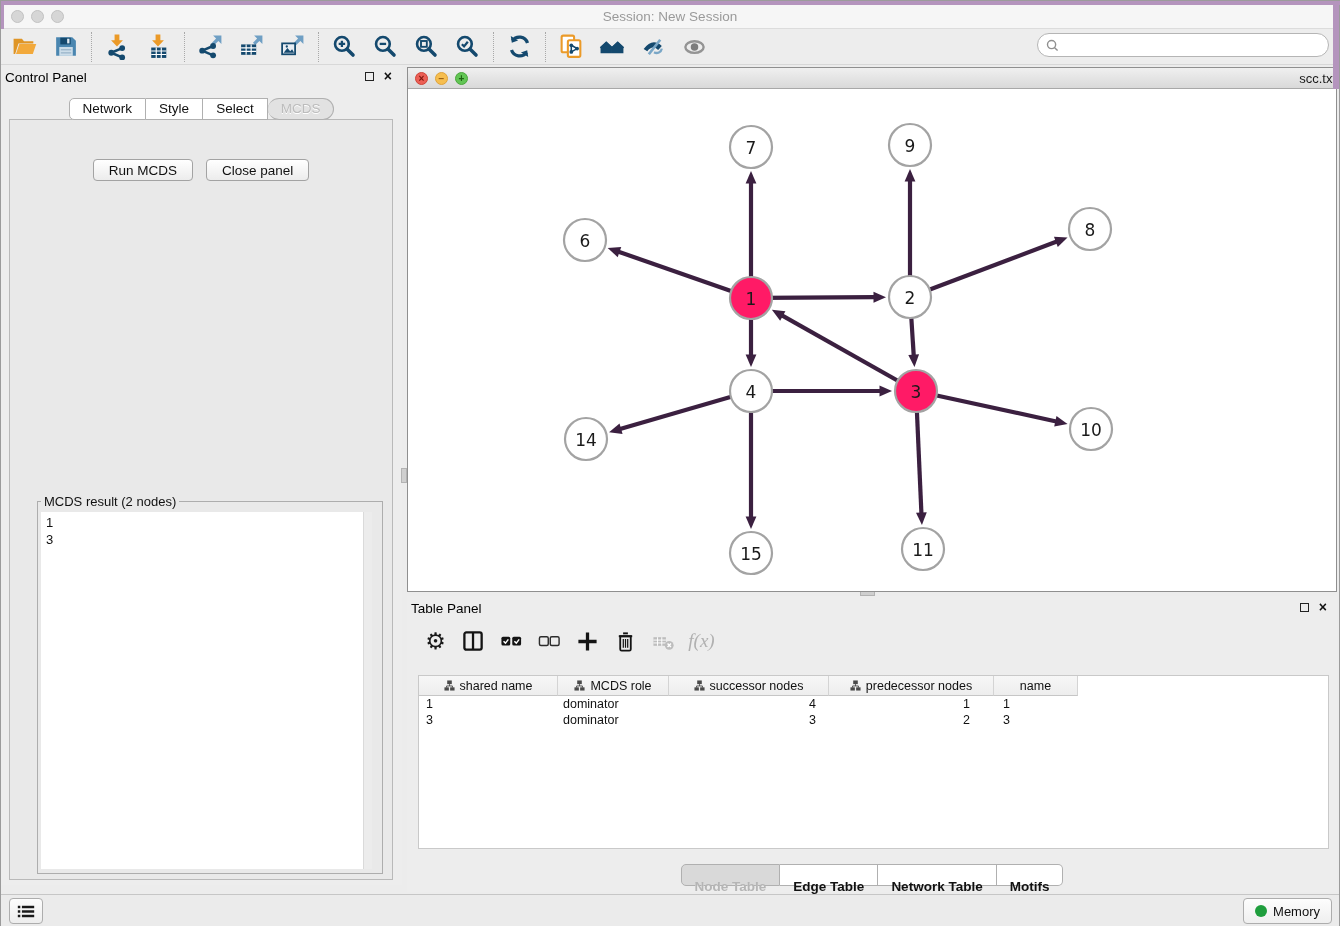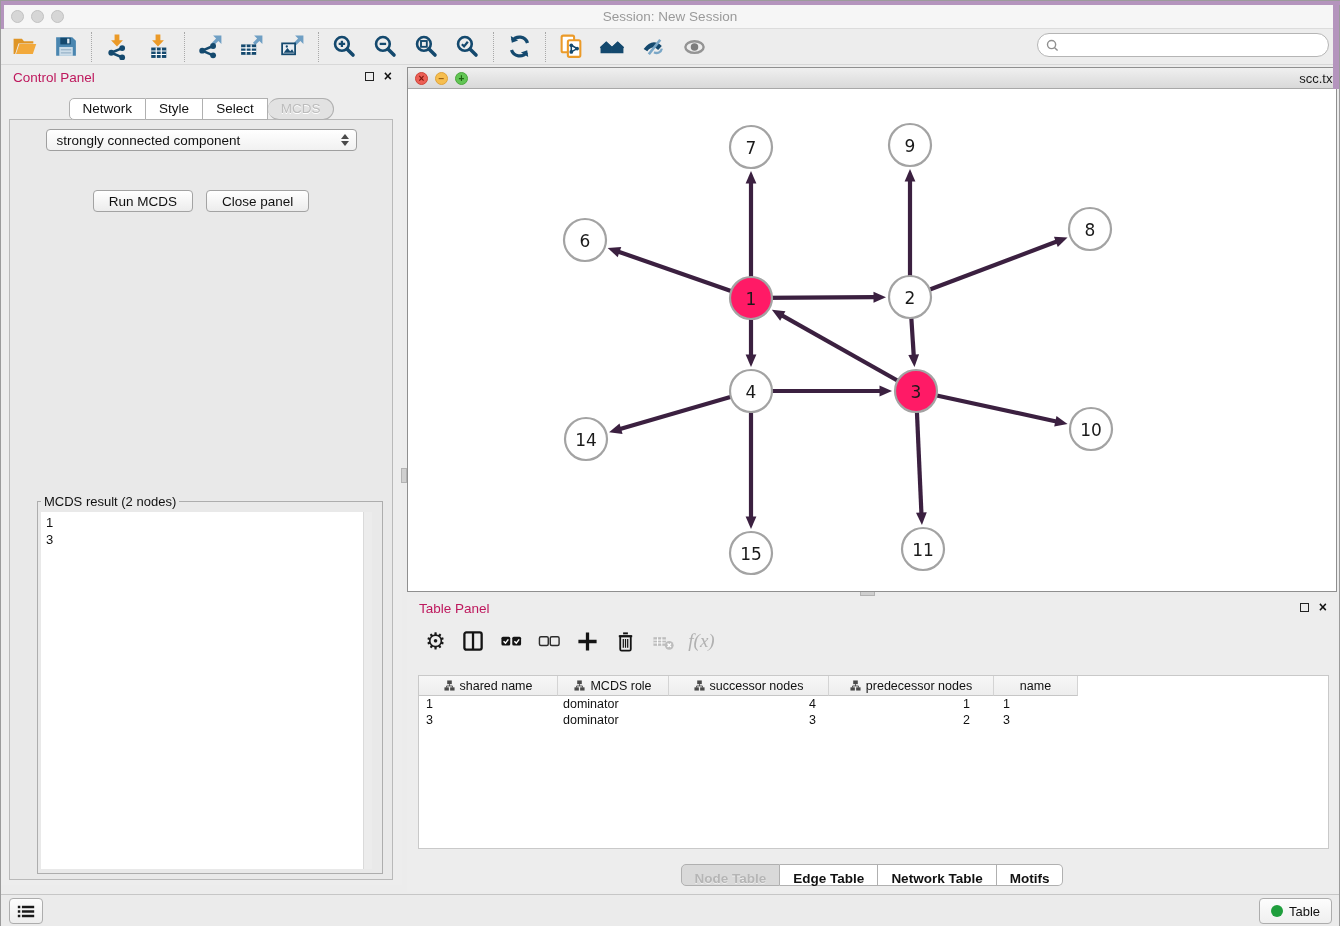--- a/index.html
+++ b/index.html
@@ -22,21 +22,21 @@
   .toolbar { position:absolute; left:0; top:28px; width:100%; height:36px; background:#ededed; border-bottom:1px solid #d8d8d8; display:flex; align-items:center; padding-left:3px; }
   .tbtn { width:41px; height:32px; display:flex; align-items:center; justify-content:center; }
   .tbtn svg { width:27px; height:27px; }
   .tsep { width:0; height:30px; border-left:1px dotted #a9a9a9; margin:0 5px; }
   .searchwrap { position:absolute; right:10px; top:4px; width:292px; height:24px; background:#fff; border:1px solid #b5b5b5; border-radius:12px; display:flex; align-items:center; padding-left:8px; }
   .searchwrap svg { width:13px; height:13px; flex:0 0 auto; }
   .searchwrap input { border:none; outline:none; background:transparent; flex:1; height:20px; font-size:13px; padding:0 8px 0 5px; }
 
   
   .panel-head { position:absolute; left:0; top:0; right:0; height:24px; }
-  .panel-title { position:absolute; left:12px; top:5px; font-size:13.5px; color:#be185d; }
+  .panel-title { position:absolute; left:4px; top:5px; font-size:13.5px; color:#000000; }
   .ph-icons { position:absolute; right:10px; top:6px; display:flex; gap:10px; align-items:center; }
   .ph-float { width:9px; height:9px; border:1.5px solid #222; background:transparent; }
   .ph-close { font-size:14px; font-weight:bold; color:#111; line-height:10px; }
 
   
   .control-panel { position:absolute; left:0; top:64px; width:401px; height:820px; background:#ededed; }
   .ctabs { position:absolute; left:0; right:0; top:33px; display:flex; justify-content:center; z-index:2; }
   .ctab { height:22px; padding:2px 13px 0; font-size:13.5px; background:#fff; border:1px solid #b0b0b0; border-left-width:0; color:#111; }
   .ctab:first-child { border-left-width:1px; border-radius:5px 0 0 5px; }
   .ctab:last-child { border-radius:0 5px 5px 0; }
@@ -77,21 +77,21 @@
   .tpbtn svg { width:23px; height:23px; }
   .tpbtn .gear-glyph { font-family:"DejaVu Sans",sans-serif; font-size:23px; color:#1a1a1a; line-height:23px; }
   .tpbtn .fx-glyph { font-family:"Liberation Serif",serif; font-style:italic; font-size:19px; color:#b0b0b0; }
   .ttable { position:absolute; left:11px; right:8px; top:79px; height:174px; background:#fff; border:1px solid #c9c9c9; overflow:hidden; }
   .thead { display:flex; height:20px; }
   .th { height:20px; background:linear-gradient(#f7f7f7,#ededed); border-right:1px solid #d4d4d4; border-bottom:1px solid #c6c6c6; display:flex; align-items:center; justify-content:center; gap:5px; font-size:12.5px; color:#111; }
   .th svg { width:11px; height:11px; }
   .trow { display:flex; height:16px; }
   .td { font-size:12.5px; color:#111; line-height:16px; overflow:hidden; }
   .ttabs { position:absolute; left:0; right:0; top:268px; display:flex; justify-content:center; }
-  .ttab { height:22px; padding:6px 13px 0; font-size:13.5px; font-weight:bold; background:#fff; border:1px solid #b0b0b0; border-left-width:0; color:#111; }
+  .ttab { height:22px; padding:14px 13px 0; font-size:13.5px; font-weight:bold; background:#fff; border:1px solid #b0b0b0; border-left-width:0; color:#111; }
   .ttab:first-child { border-left-width:1px; border-radius:5px 0 0 5px; }
   .ttab:last-child { border-radius:0 5px 5px 0; }
   .ttab.sel { background:#d9d9d9; color:#b5b5b5; text-shadow:0 1px 0 #eee; }
 
   
   .statusbar { position:absolute; left:0; top:893px; width:100%; height:33px; background:#ebebeb; border-top:1px solid #c6c6c6; }
   .list-btn { position:absolute; left:8px; top:3px; width:34px; height:26px; background:linear-gradient(#fdfdfd,#ededed); border:1px solid #adadad; border-radius:4px; display:flex; align-items:center; justify-content:center; }
   .memory-btn { position:absolute; right:7px; top:3px; height:26px; padding:0 11px; background:linear-gradient(#fdfdfd,#efefef); border:1px solid #adadad; border-radius:4px; display:flex; align-items:center; gap:6px; font-size:13px; color:#111; font-family:"Liberation Sans",sans-serif; }
   .gdot { width:12px; height:12px; border-radius:50%; background:#1f9e3d; }
 </style>
@@ -283,27 +283,20 @@
         <span class="ph-close">×</span>
       </span>
     </div>
     <div class="ctabs" id="ctabs">
         <span class="ctab">Network</span>
         <span class="ctab">Style</span>
         <span class="ctab">Select</span>
         <span class="ctab sel">MCDS</span>
       </div>
     <div class="cp-body">
-      <div class="dropdown">
-        <span>strongly connected component</span>
-        <span class="spin">
-            <span class="up"></span>
-            <span class="dn"></span>
-          </span>
-      </div>
       <div class="btnrow">
         <button class="cbtn">Run MCDS</button>
         <button class="cbtn">Close panel</button>
       </div>
       <fieldset class="result-box">
         <legend>MCDS result (2 nodes)</legend>
         <div class="result-text" id="result-text">1
 3</div>
         <div class="result-scroll"></div>
       </fieldset>
@@ -564,17 +557,17 @@
             <rect x="6" y="2" width="15" height="3"></rect>
             <rect x="1" y="7.5" width="3" height="3"></rect>
             <rect x="6" y="7.5" width="15" height="3"></rect>
             <rect x="1" y="13" width="3" height="3"></rect>
             <rect x="6" y="13" width="15" height="3"></rect>
           </g>
         </svg>
     </button>
     <button class="memory-btn">
       <span class="gdot"></span>
-      <span>Table</span>
+      <span>Memory</span>
     </button>
   </div>
 
 </div>
 
 </body></html>

